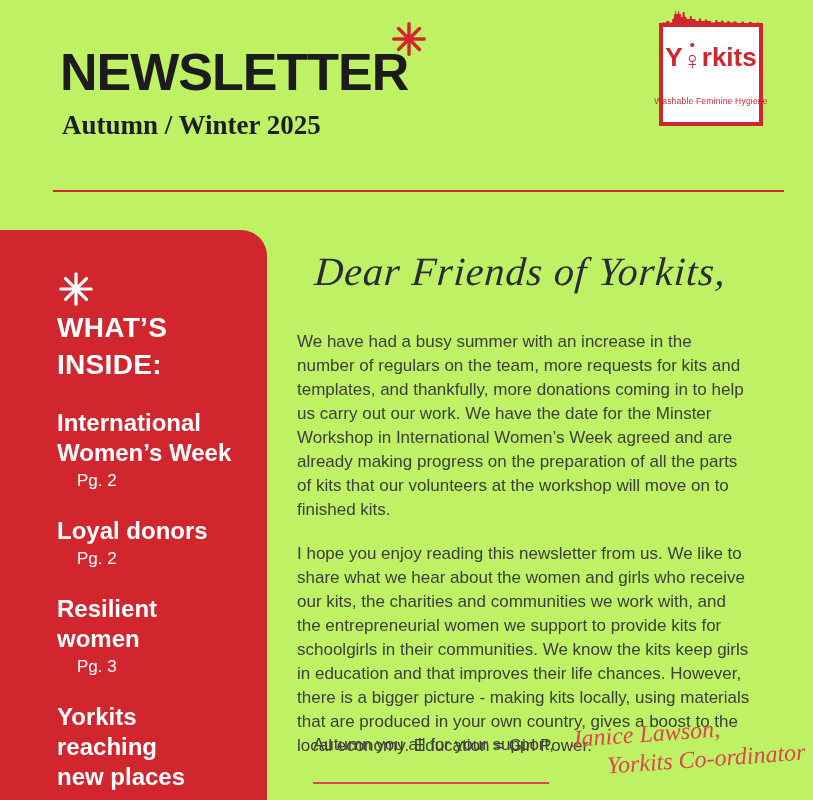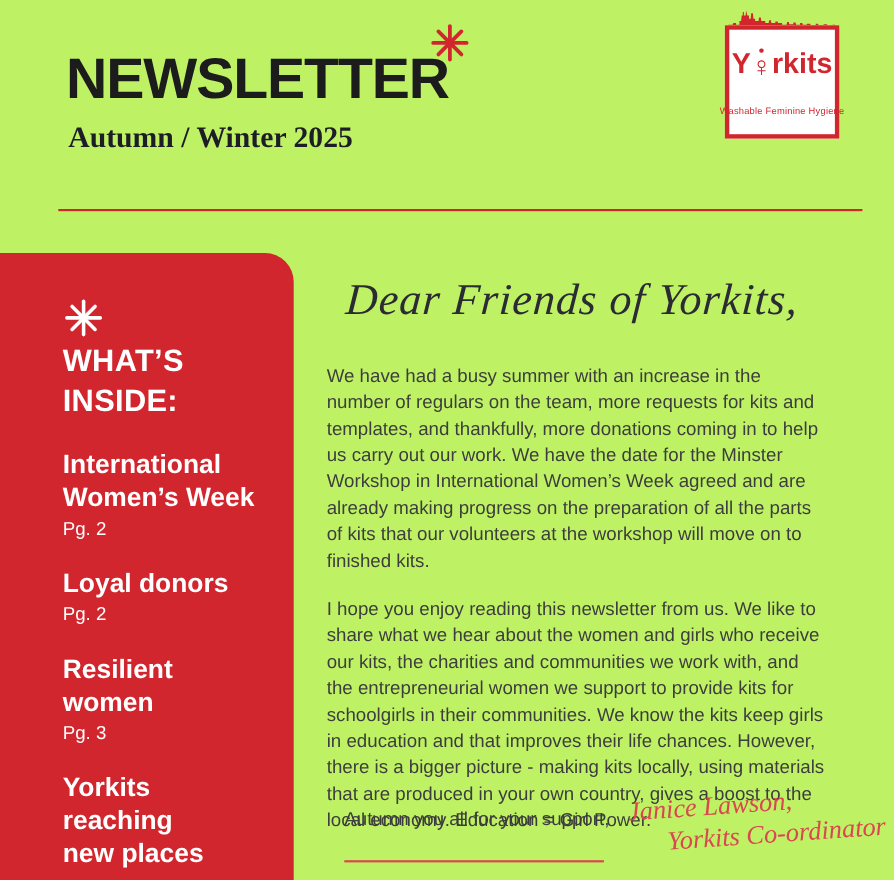--- a/index.html
+++ b/index.html
@@ -92,20 +92,21 @@
     letter-spacing:0.3px;
   }
   .toc-item{margin-top:24px;}
   .toc-title{
     font-size:24px;font-weight:700;line-height:1.25;
     white-space:pre-line;
   }
   .toc-page{
     font-size:17px;line-height:1.3;margin-top:2px;
     font-weight:400;
+    margin-left:20px;
   }
 
   
   .salutation{
     position:absolute;left:313px;top:248px;
     font-family:"Liberation Serif",serif;
     font-style:italic;
     font-size:40px;color:#2b2b33;
     letter-spacing:1px;
     transform:skewX(-4deg);

